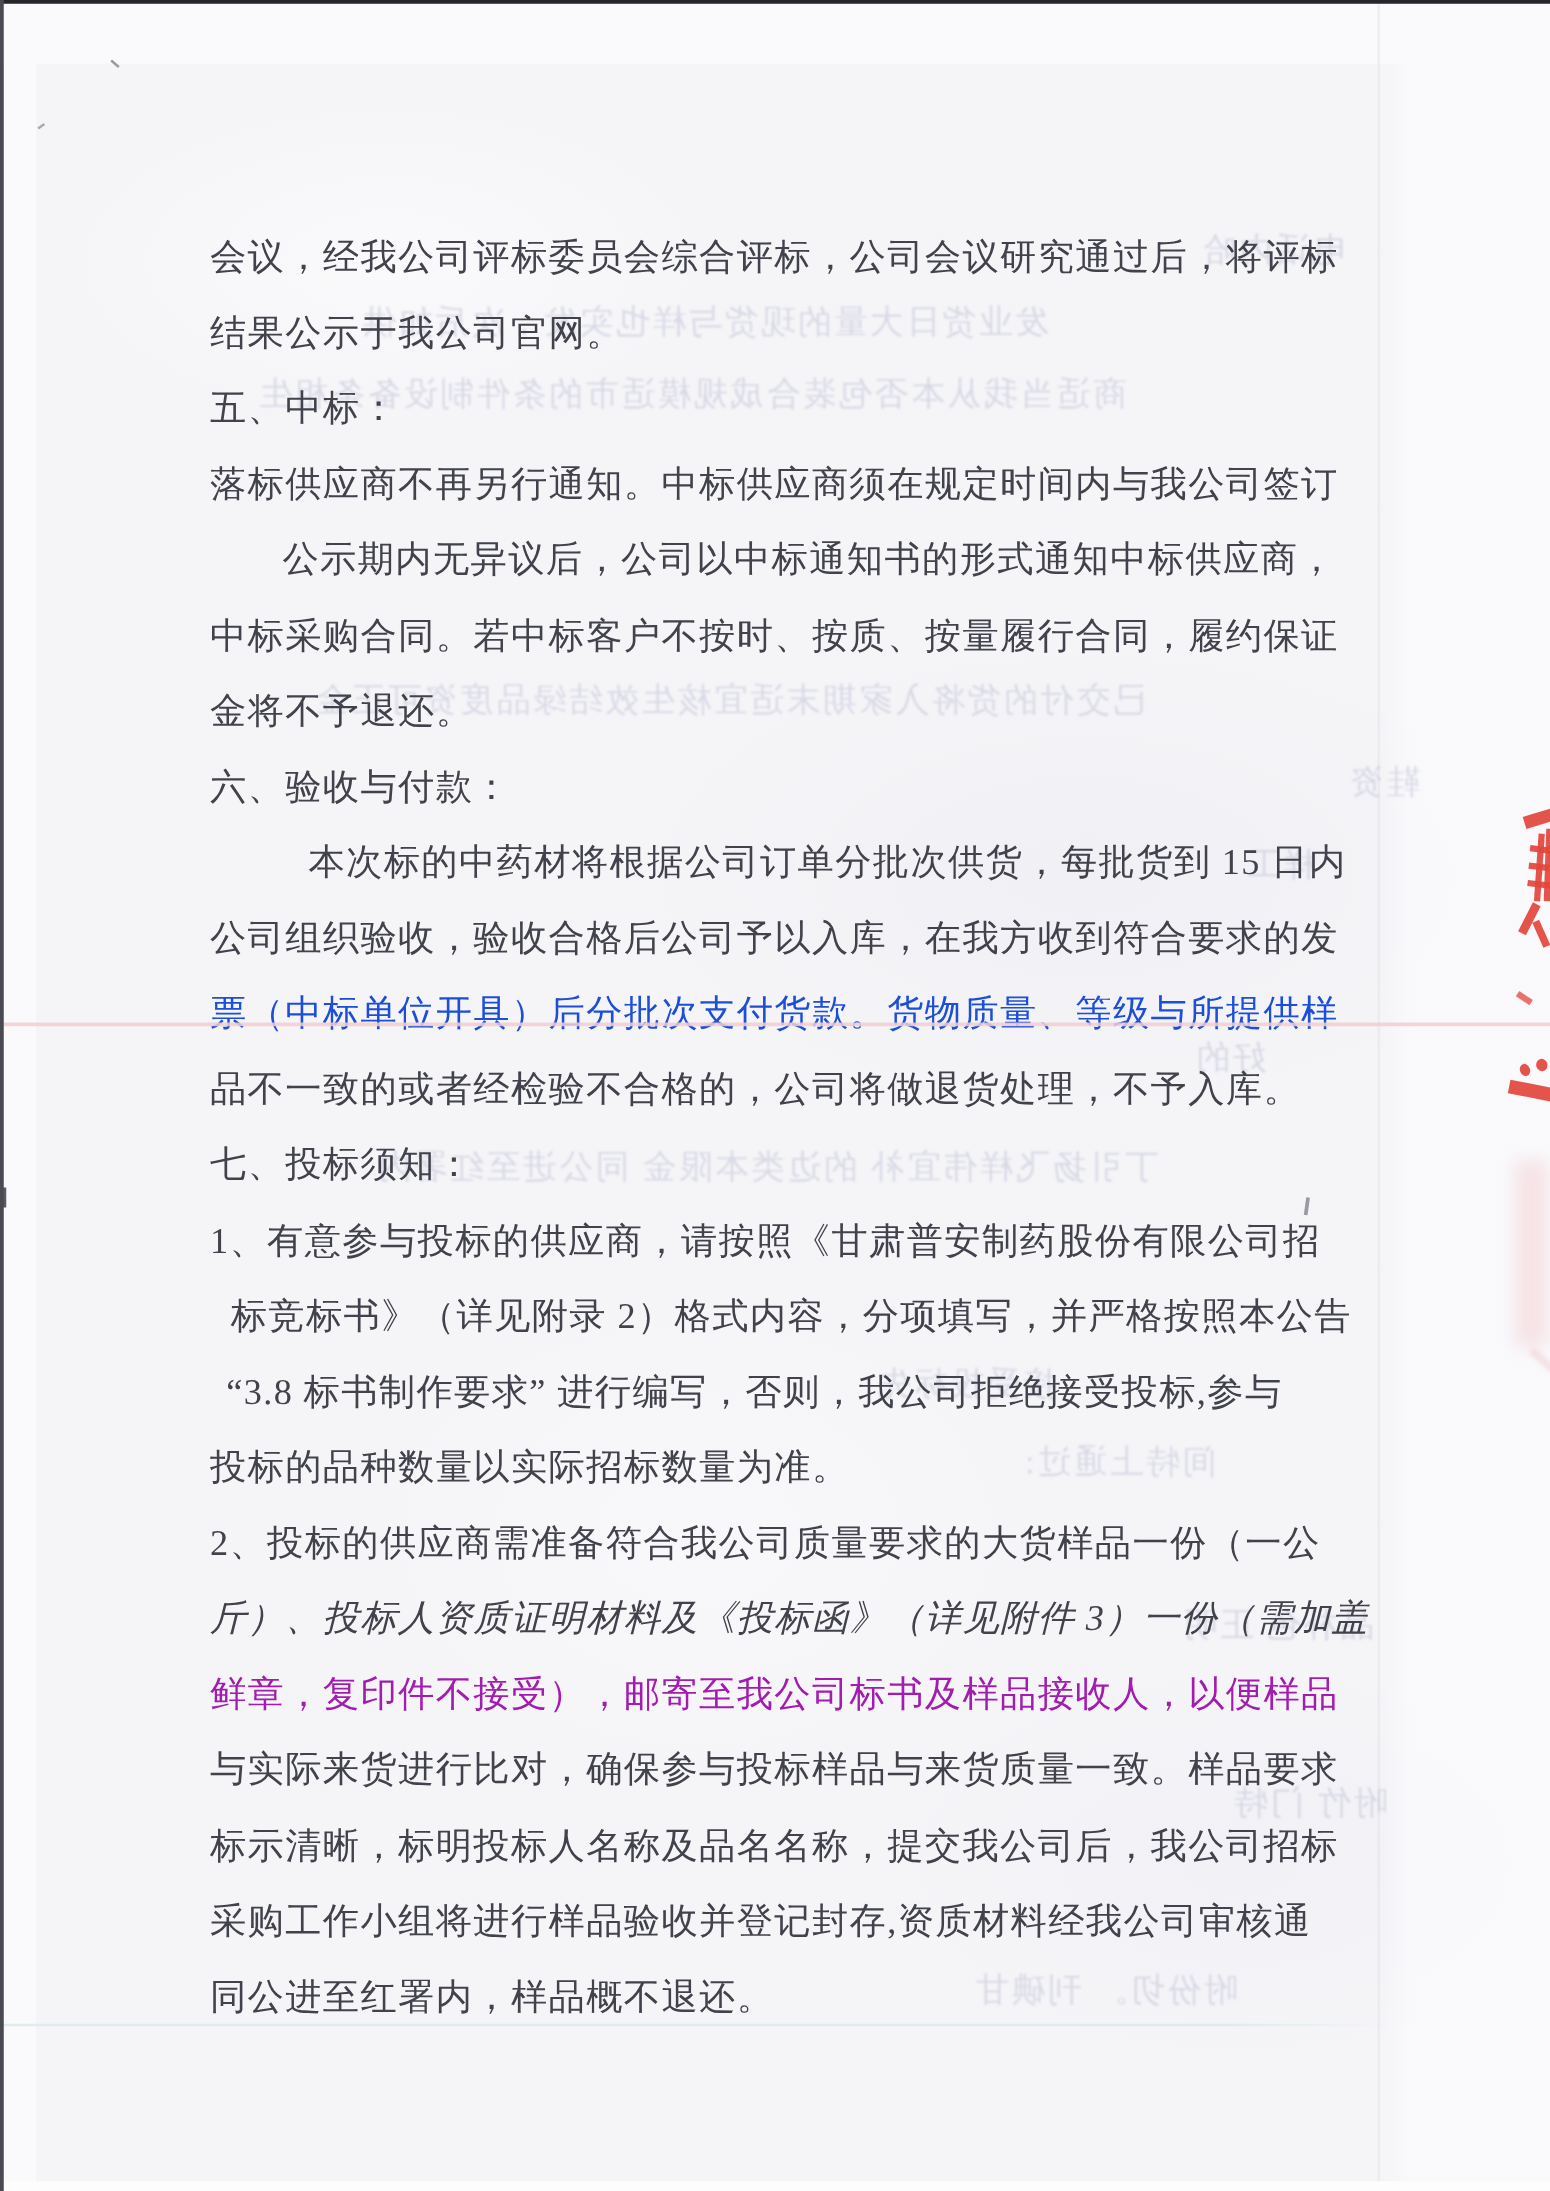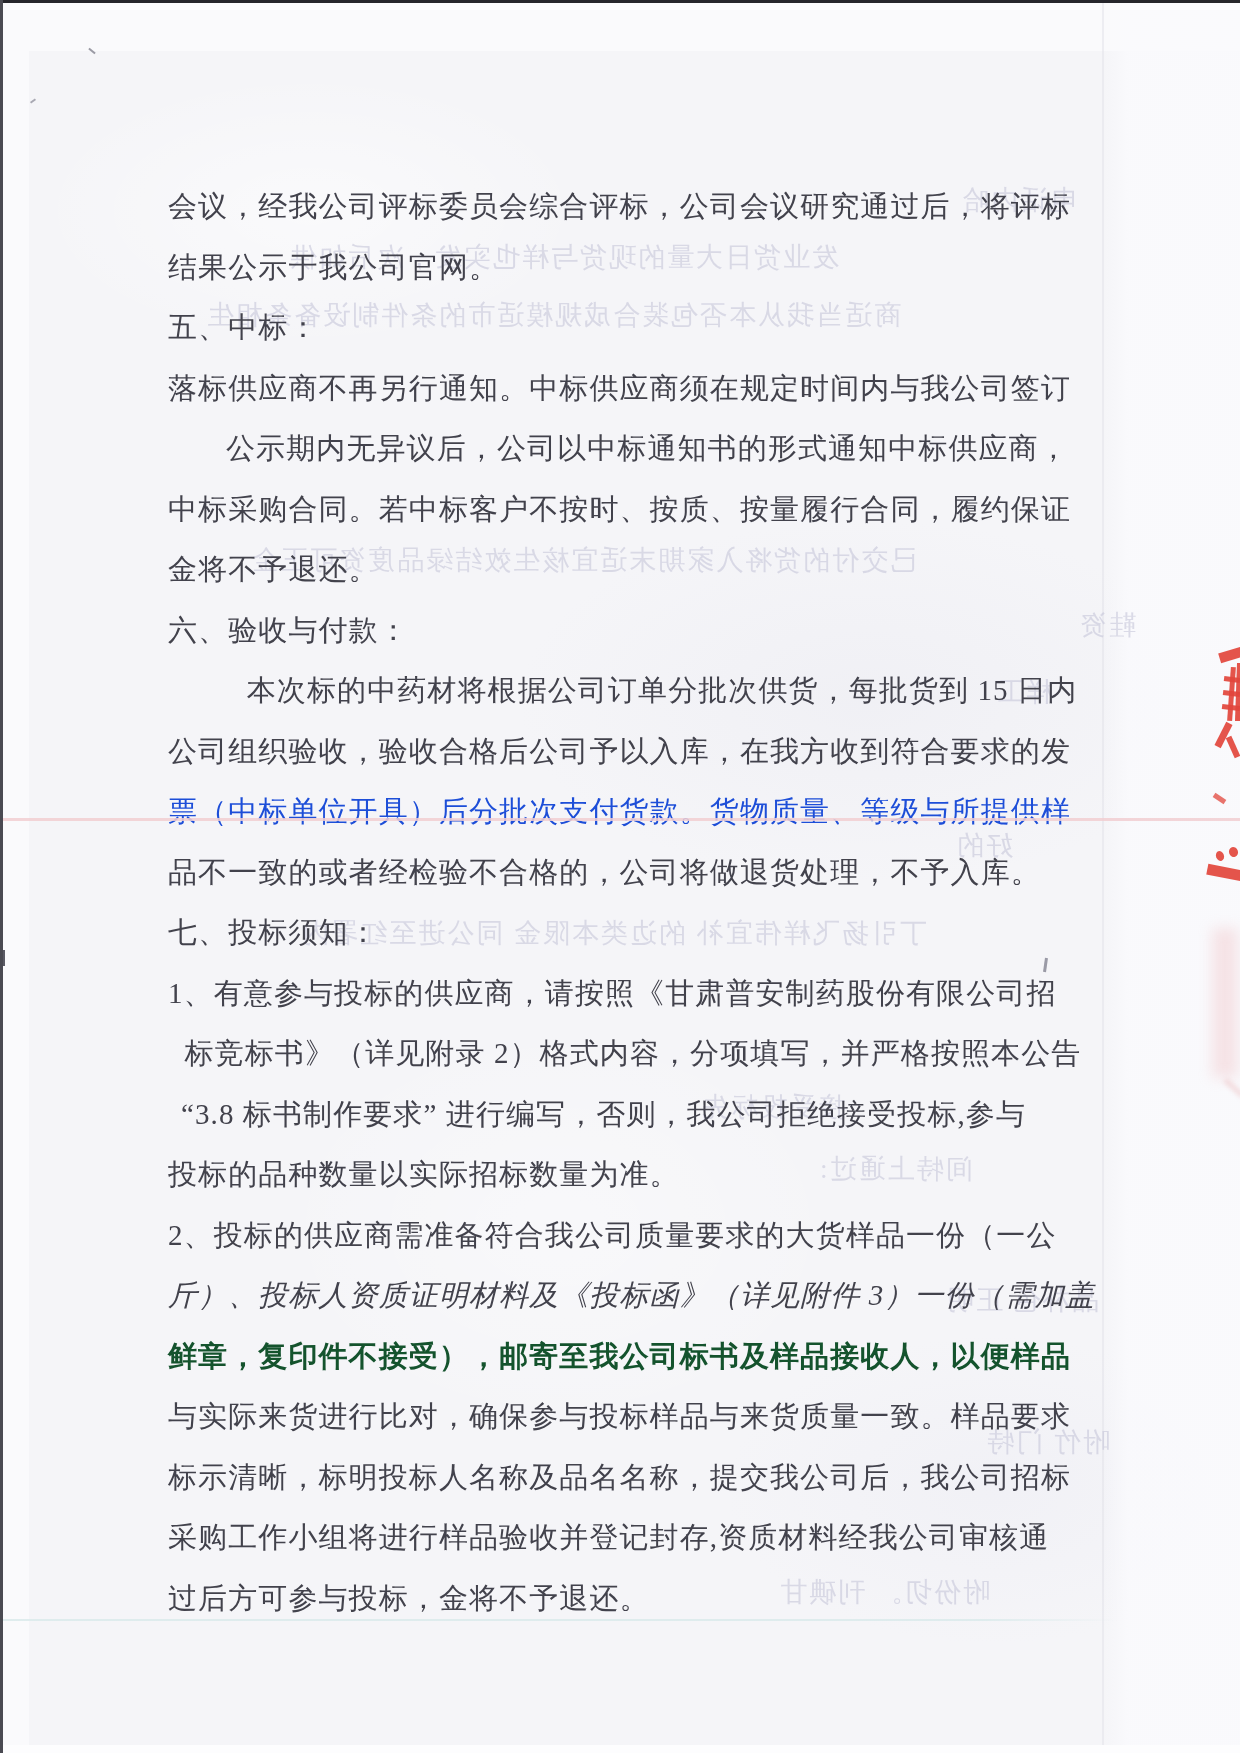--- a/index.html
+++ b/index.html
@@ -74,25 +74,25 @@
       <div class="ln" style="padding-left: 0px; color: rgb(66, 66, 76);">公司组织验收，验收合格后公司予以入库，在我方收到符合要求的发</div>
       <div class="ln" style="padding-left: 0px; color: #1d4ed8;">票（中标单位开具）后分批次支付货款。货物质量、等级与所提供样</div>
       <div class="ln" style="padding-left: 0px; color: rgb(66, 66, 76);">品不一致的或者经检验不合格的，公司将做退货处理，不予入库。</div>
       <div class="ln" style="padding-left: 0px; color: rgb(66, 66, 76);">七、投标须知：</div>
       <div class="ln" style="padding-left: 0px; color: rgb(66, 66, 76);">1、有意参与投标的供应商，请按照《甘肃普安制药股份有限公司招</div>
       <div class="ln" style="padding-left: 0px; color: rgb(66, 66, 76); text-align: center;">标竞标书》（详见附录 2）格式内容，分项填写，并严格按照本公告</div>
       <div class="ln" style="padding-left: 13px; color: rgb(66, 66, 76);">“3.8 标书制作要求” 进行编写，否则，我公司拒绝接受投标,参与</div>
       <div class="ln" style="padding-left: 0px; color: rgb(66, 66, 76);">投标的品种数量以实际招标数量为准。</div>
       <div class="ln" style="padding-left: 0px; color: rgb(66, 66, 76);">2、投标的供应商需准备符合我公司质量要求的大货样品一份（一公</div>
       <div class="ln" style="padding-left: 0px; color: rgb(66, 66, 76); font-style: italic;">斤）、投标人资质证明材料及《投标函》（详见附件 3）一份（需加盖</div>
-      <div class="ln" style="padding-left: 0px; color: #14532d; font-weight: bold;">鲜章，复印件不接受），邮寄至我公司标书及样品接收人，以便样品</div>
+      <div class="ln" style="padding-left: 0px; color: #a21caf;">鲜章，复印件不接受），邮寄至我公司标书及样品接收人，以便样品</div>
       <div class="ln" style="padding-left: 0px; color: rgb(66, 66, 76);">与实际来货进行比对，确保参与投标样品与来货质量一致。样品要求</div>
       <div class="ln" style="padding-left: 0px; color: rgb(66, 66, 76);">标示清晰，标明投标人名称及品名名称，提交我公司后，我公司招标</div>
       <div class="ln" style="padding-left: 0px; color: rgb(66, 66, 76);">采购工作小组将进行样品验收并登记封存,资质材料经我公司审核通</div>
-      <div class="ln" style="padding-left: 0px; color: rgb(66, 66, 76);">过后方可参与投标，金将不予退还。</div>
+      <div class="ln" style="padding-left: 0px; color: rgb(66, 66, 76);">同公进至红署内，样品概不退还。</div>
     </div>
 
   <div class="pink-line" style="background: rgb(241, 206, 209); top: 818px;"></div>
   <div class="teal-line" style="top: 1619px;"></div>
 
   <div class="stamp-layer">
       <div class="frag" style="left: 1219px; top: 649px; width: 30px; height: 10px; background: rgb(226, 69, 60); opacity: 0.92; transform: rotate(-17deg);"></div>
       <div class="frag" style="left: 1229px; top: 667px; width: 5px; height: 54px; background: rgb(226, 69, 60); opacity: 0.92; transform: rotate(4deg);"></div>
       <div class="frag" style="left: 1236px; top: 663px; width: 5px; height: 58px; background: rgb(226, 69, 60); opacity: 0.92; transform: rotate(2deg);"></div>
       <div class="frag" style="left: 1224px; top: 677px; width: 16px; height: 5px; background: rgb(226, 69, 60); opacity: 0.92; transform: rotate(7deg);"></div>

